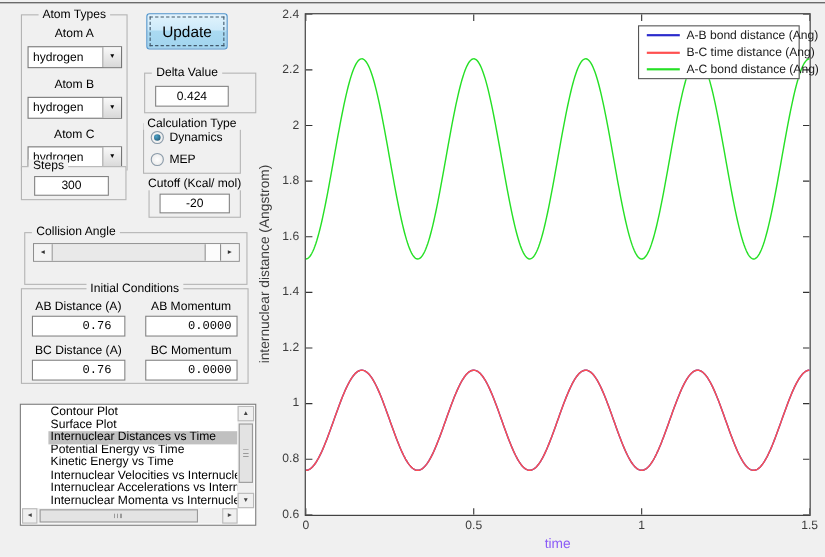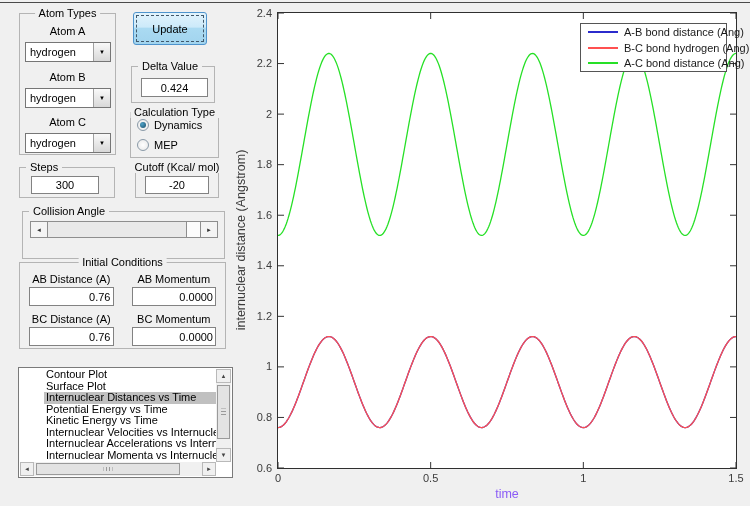--- a/index.html
+++ b/index.html
@@ -22,21 +22,21 @@
   .combo{position:absolute;left:5px;right:4px;height:20px;border:1px solid #767676;background:#fff;
          display:flex;box-sizing:border-box;cursor:default;}
   .combo-text{flex:1;font-size:11px;padding:3px 0 0 4px;overflow:hidden;white-space:nowrap;}
   .combo-btn{width:16px;background:linear-gradient(#f9f9f9,#d8d8d8);border-left:1px solid #a0a0a0;
              display:flex;align-items:center;justify-content:center;font-size:6px;color:#000;}
 
   
   #btn-update{position:absolute;left:133px;top:12px;width:74px;height:33px;
       border:1px solid #4f94cd;border-radius:3px;
       background:linear-gradient(#e2f3fc 0%,#cdeafa 45%,#aadaf2 50%,#a2d4ee 100%);
-      font-family:"Liberation Sans",sans-serif;font-size:11px;color:#000;
+      font-family:"Liberation Sans",sans-serif;font-size:14px;color:#000;
       outline:1px dashed #41586b;outline-offset:-4px;cursor:default;}
 
   
   .radio-row{display:flex;align-items:center;gap:5px;height:17px;margin:3px 0 0 6px;font-size:11px;}
   .radio-circle{width:12px;height:12px;border-radius:50%;border:1px solid #8a9aa8;
       background:radial-gradient(#ffffff,#e6e6e6);box-sizing:border-box;position:relative;flex:0 0 auto;}
   .radio-circle.sel::after{content:"";position:absolute;inset:2px;border-radius:50%;
       background:radial-gradient(circle at 35% 35%,#4da2c8,#1c4d68);}
 
   
@@ -46,22 +46,22 @@
           font-size:6px;color:#333;flex:0 0 auto;}
   .sl-left{border-right:1px solid #8e8e8e;}
   .sl-right{border-left:1px solid #8e8e8e;}
   .sl-track{flex:1;position:relative;background:#e9e9e9;}
   .sl-thumb{position:absolute;right:0;top:0;bottom:0;width:13px;background:#fcfcfc;border-left:1px solid #8e8e8e;}
 
   
   #ic-grid{position:absolute;left:0;top:0;right:0;display:grid;grid-template-columns:1fr 1fr;
            column-gap:18px;padding:8px 9px 0 9px;}
   .ic-label{font-size:11px;text-align:center;height:14px;margin-top:2px;}
-  .ic-field{height:19px;width:100%;border:1px solid #828282;text-align:right;
-            font-family:Liberation Sans, sans-serif;font-size:11px;box-sizing:border-box;background:#fff;margin-bottom:5px;padding-left:36px;}
+  .ic-field{height:19px;width:100%;border:1px solid #828282;text-align:center;
+            font-family:Liberation Mono, monospace;font-size:11px;box-sizing:border-box;background:#fff;margin-bottom:5px;padding-left:36px;}
 
   
   #listbox{position:absolute;left:18px;top:367px;width:215px;height:111px;background:#fff;
            border:1px solid #7a7a7a;box-sizing:border-box;}
   #lb-items{position:absolute;left:1px;top:1px;right:16px;bottom:15px;overflow:hidden;padding-left:24px;}
   .lb-row{height:11.5px;line-height:11.5px;font-size:11px;padding-left:2px;white-space:nowrap;overflow:hidden;color:#000;}
   .lb-row.selected{background:#c0c0c0;}
   #lb-vscroll{position:absolute;top:1px;right:1px;width:15px;bottom:15px;background:#f0f0f0;}
   #lb-hscroll{position:absolute;left:1px;bottom:1px;right:16px;height:14px;background:#f0f0f0;}
   .sb-btn{position:absolute;display:flex;align-items:center;justify-content:center;
@@ -112,40 +112,40 @@
         <div class="atom-label" style="top: 102px;">Atom C</div>
         <div class="combo" style="top: 119px;">
           <span class="combo-text">hydrogen</span>
           <span class="combo-btn">▼</span>
         </div>
       </div>
   </div>
 
   <button id="btn-update">Update</button>
 
-  <div class="grp" style="left:131px;top:66px;width:84px;height:37px;">
+  <div class="grp" style="left:131px;top:66px;width:102px;height:37px;">
     <span class="grp-title title-left">Delta Value</span>
     <input class="field" style="left: 9px; top: 11px; width: 67px; height: 19px;" value="0.424">
   </div>
 
   <div class="grp" style="left:130px;top:112px;width:89px;height:46px;">
     <span class="grp-title title-center">Calculation Type</span>
     <div id="radio-rows">
         <div class="radio-row">
           <span class="radio-circle sel"></span>
           <span>Dynamics</span>
         </div>
         <div class="radio-row">
           <span class="radio-circle"></span>
           <span>MEP</span>
         </div>
       </div>
   </div>
 
-  <div class="grp" style="left:19px;top:167px;width:96px;height:31px;">
+  <div class="grp" style="left:19px;top:151px;width:96px;height:31px;">
     <span class="grp-title title-left">Steps</span>
     <input class="field" style="left: 11px; top: 8px; width: 68px; height: 18px;" value="300">
   </div>
 
   <div class="grp" style="left:135px;top:167px;width:84px;height:31px;">
     <span class="grp-title title-center" style="padding:0 2px;">Cutoff (Kcal/ mol)</span>
     <input class="field" style="left: 9px; top: 8px; width: 64px; height: 18px;" value="-20">
   </div>
 
   <div class="grp" style="left:22px;top:211px;width:203px;height:48px;">
@@ -236,21 +236,21 @@
       </svg>
   </div>
 
   <div id="legend">
       <div class="lg-row">
         <span class="lg-line" style="border-top-color: rgb(43, 43, 204);"></span>
         <span class="lg-text">A-B bond distance (Ang)</span>
       </div>
       <div class="lg-row">
         <span class="lg-line" style="border-top-color: rgb(255, 80, 80);"></span>
-        <span class="lg-text">B-C bond hydrogen (Ang)</span>
+        <span class="lg-text">B-C time distance (Ang)</span>
       </div>
       <div class="lg-row">
         <span class="lg-line" style="border-top-color: rgb(38, 224, 38);"></span>
         <span class="lg-text">A-C bond distance (Ang)</span>
       </div>
     </div>
 
   <div id="ylabel">internuclear distance (Angstrom)</div>
   <div id="xlabel">time</div>
   <div id="tick-labels">

